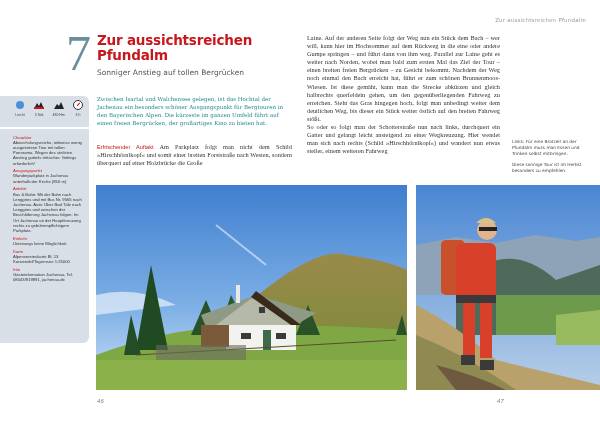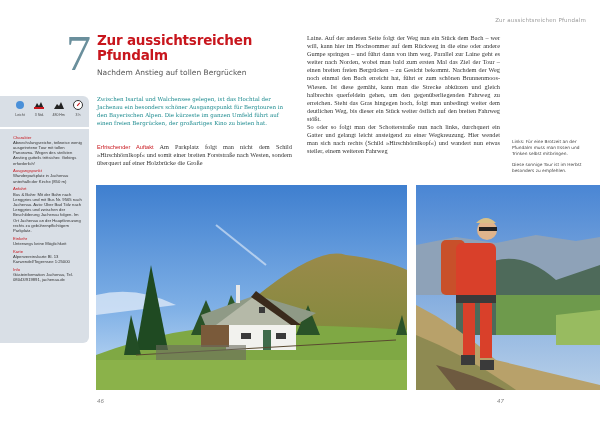--- a/index.html
+++ b/index.html
@@ -80,21 +80,21 @@
   .page-left { left: 97px; top: 398px; }
   .page-right { left: 497px; top: 398px; }
 </style>
 </head>
 <body>
 
 <div class="spread">
 
   <div class="tour-number">7</div>
   <div class="tour-title">Zur aussichtsreichen Pfundalm</div>
-  <div class="tour-subtitle">Nachdem Anstieg auf tollen Bergrücken</div>
+  <div class="tour-subtitle">Sonniger Anstieg auf tollen Bergrücken</div>
   <div class="running-head">Zur aussichtsreichen Pfundalm</div>
 
   <div class="sidebar">
     <div class="icon-row">
       <div class="icon-cell">
         <div class="icon-glyph">
             <div class="icon-dot"></div>
           </div>
         <div class="icon-label">Leicht</div>
       </div>

